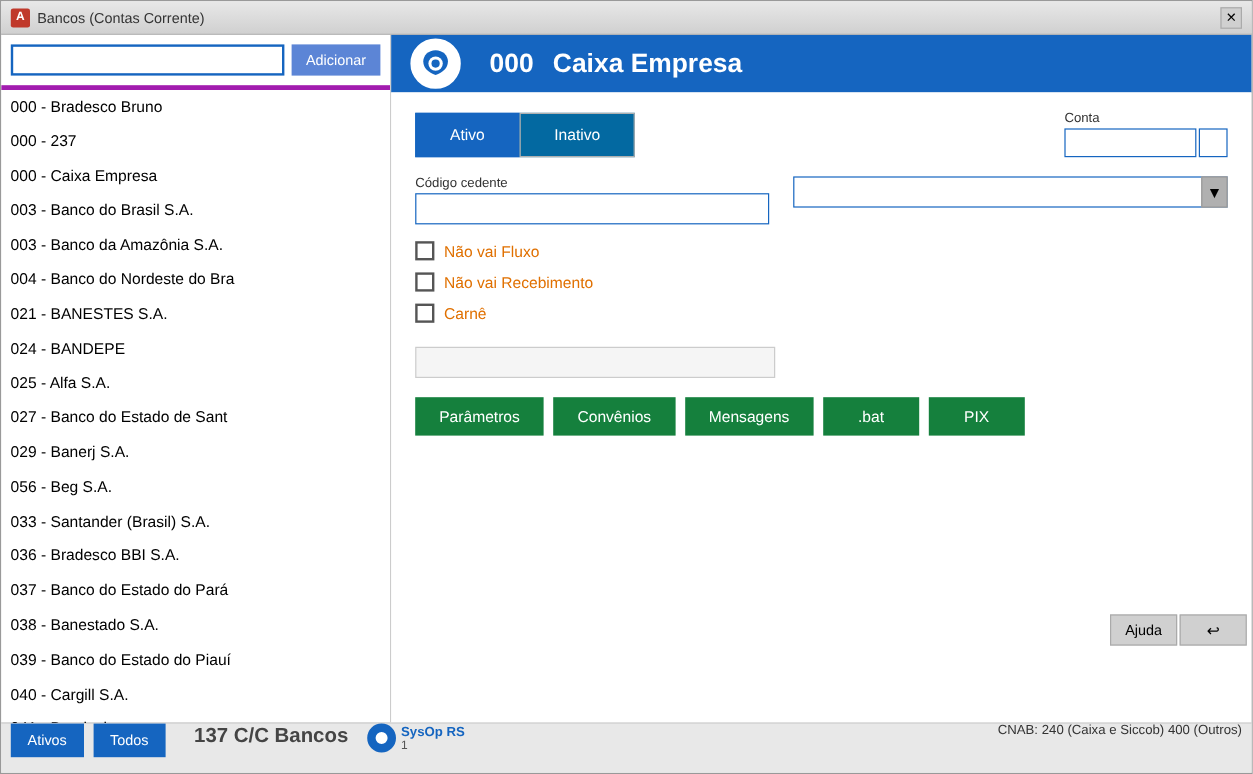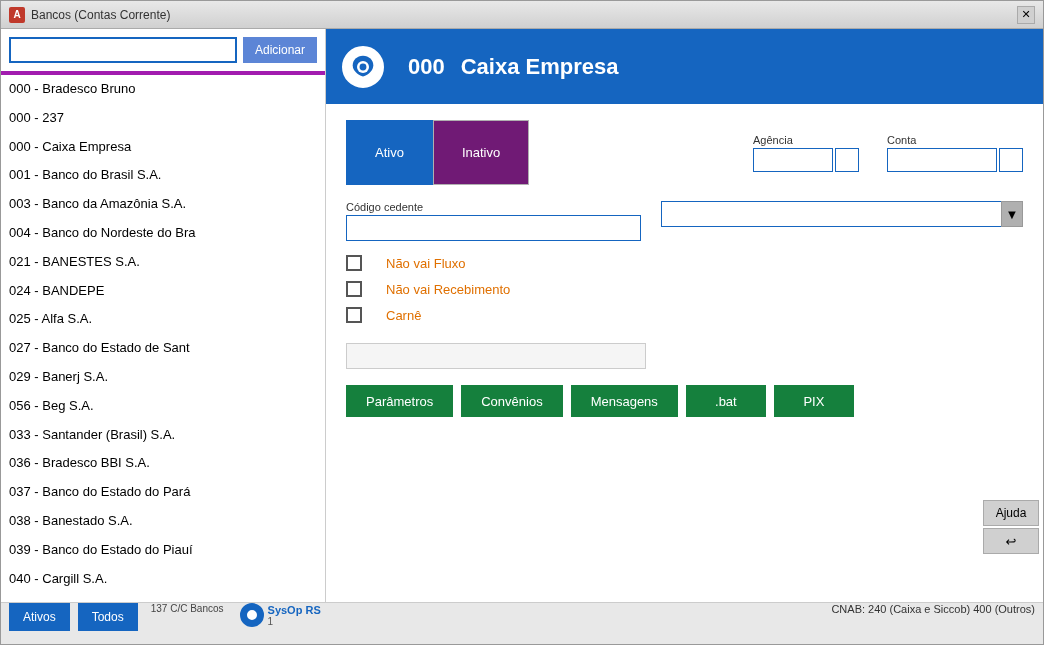--- a/index.html
+++ b/index.html
@@ -23,60 +23,60 @@
     .search-bar { padding: 8px; display: flex; gap: 6px; align-items: flex-start; border-bottom: 4px solid #a21caf; }
     .search-input { flex: 1; height: 26px; border: 2px solid #1565c0; outline: none; padding: 2px 4px; }
     .add-button { background: #5c85d6; color: white; border: none; padding: 4px 12px; height: 26px; cursor: pointer; font-size: 12px; }
 
     .bank-list { flex: 1; overflow-y: scroll; border: none; }
     .bank-list-item { padding: 4px 8px; cursor: pointer; line-height: 1.6; color: #000; }
 
     
     .bottom-bar { background: #e8e8e8; border-top: 1px solid #ccc; height: 42px; display: flex; align-items: flex-start; padding: 0 8px; gap: 8px; flex-shrink: 0; }
     .bottom-btn { background: #1565c0; color: white; border: none; padding: 4px 14px; height: 28px; cursor: pointer; font-size: 12px; }
-    .status-text { font-size: 10px; color: #444; margin-left: 5px; }
+    .status-text { font-size: 17px; color: #444; margin-left: 16px; font-weight: bold; }
     .sysop-logo-small { display: flex; align-items: center; gap: 4px; margin-left: 8px; }
     .logo-icon-small { width: 24px; height: 24px; border-radius: 50%; background: #1565c0; border: 2px solid #1565c0; display: flex; align-items: center; justify-content: center; }
     .logo-icon-inner-small { width: 14px; height: 14px; border-radius: 50%; background: white; border: 2px solid #1565c0; }
     .sysop-text-small { font-size: 11px; font-weight: bold; color: #1565c0; }
     .cnab-text { font-size: 11px; color: #333; margin-left: auto; }
 
-    .right-header { background: #1565c0; height: 75px; display: flex; align-items: center; padding: 0 16px; gap: 16px; }
+    .right-header { background: #1565c0; height: 48px; display: flex; align-items: center; padding: 0 16px; gap: 16px; }
     .logo-circle { width: 42px; height: 42px; border-radius: 50%; background: white; border: 3px solid white; display: flex; align-items: center; justify-content: center; overflow: hidden; }
     .header-code { color: white; font-size: 22px; font-weight: bold; margin-left: 8px; }
     .header-name { color: white; font-size: 22px; font-weight: bold; }
 
     .right-body { flex: 1; padding: 16px 20px; background: white; }
 
     .status-row { display: flex; align-items: center; gap: 16px; margin-bottom: 16px; }
     .status-buttons { display: flex; gap: 0; }
-    .status-btn { padding: 24px 28px; border: 1px solid #ccc; cursor: pointer; font-size: 13px; }
+    .status-btn { padding: 10px 28px; border: 1px solid #ccc; cursor: pointer; font-size: 13px; }
     .status-btn.active-btn { background: #1565c0; color: white; border-color: #1565c0; }
-    .status-btn.inactive-btn { background: #701a75; color: white; border-color: #b0b0b0; }
+    .status-btn.inactive-btn { background: #0369a1; color: white; border-color: #b0b0b0; }
     .field-label { font-size: 11px; color: #333; margin-bottom: 2px; }
 
     .agencia-conta-row { display: flex; align-items: flex-end; gap: 8px; margin-left: auto; }
     .agencia-group { display: flex; flex-direction: column; }
     .agencia-inputs { display: flex; gap: 2px; }
     .agencia-input-main { width: 80px; border: 1px solid #1565c0; height: 24px; outline: none; }
     .agencia-input-digit { width: 24px; border: 1px solid #1565c0; height: 24px; outline: none; }
     .conta-inputs { display: flex; gap: 2px; }
     .conta-input-main { width: 110px; border: 1px solid #1565c0; height: 24px; outline: none; }
     .conta-input-digit { width: 24px; border: 1px solid #1565c0; height: 24px; outline: none; }
 
     .cedente-row { display: flex; gap: 20px; margin-bottom: 14px; }
     .cedente-group { display: flex; flex-direction: column; }
     .cedente-input { width: 295px; border: 1px solid #1565c0; height: 26px; padding: 2px 4px; outline: none; }
     .ccc-group { display: flex; flex-direction: column; flex: 1; }
     .ccc-select-wrapper { position: relative; }
     .ccc-select { width: 100%; border: 1px solid #1565c0; height: 26px; padding: 2px 4px; outline: none; appearance: none; background: white; }
     .ccc-dropdown-arrow { position: absolute; right: 0; top: 0; width: 22px; height: 26px; background: #b0b0b0; border: 1px solid #999; display: flex; align-items: center; justify-content: center; pointer-events: none; }
 
     .checkboxes { display: flex; flex-direction: column; gap: 10px; margin-bottom: 20px; }
-    .checkbox-row { display: flex; align-items: center; gap: 24px; text-align: center; }
+    .checkbox-row { display: flex; align-items: center; gap: 8px; text-align: center; }
     .checkbox-box { width: 16px; height: 16px; border: 2px solid #555; background: white; flex-shrink: 0; cursor: pointer; }
     .checkbox-label { color: #e07000; font-size: 13px; cursor: pointer; }
 
     .extra-input-row { margin-bottom: 16px; }
     .extra-input { width: 300px; border: 1px solid #ccc; height: 26px; padding: 2px 4px; outline: none; background: #f5f5f5; }
 
     .action-buttons { display: flex; gap: 8px; flex-wrap: wrap; }
     .action-btn { background: #15803d; color: white; border: none; padding: 6px 20px; height: 32px; cursor: pointer; font-size: 13px; min-width: 80px; }
     .help-btn { background: #d0d0d0; border: 1px solid #aaa; width: 56px; height: 26px; cursor: pointer; font-size: 12px; display: flex; align-items: center; justify-content: center; }
     .help-back-btn { background: #d0d0d0; border: 1px solid #aaa; width: 56px; height: 26px; cursor: pointer; display: flex; align-items: center; justify-content: center; }
@@ -99,21 +99,21 @@
     <div class="left-panel">
       <div class="search-bar">
         <input class="search-input" type="text" style="">
         <button class="add-button">Adicionar</button>
       </div>
       <div class="bank-list">
 
       <div class="bank-list-item">000 - Bradesco Bruno</div>
           <div class="bank-list-item">000 - 237</div>
           <div class="bank-list-item">000 - Caixa Empresa</div>
-          <div class="bank-list-item">001 - Banco do Brasil S.A.</div>
+          <div class="bank-list-item">003 - Banco do Brasil S.A.</div>
           <div class="bank-list-item">003 - Banco da Amazônia S.A.</div>
           <div class="bank-list-item">004 - Banco do Nordeste do Bra</div>
           <div class="bank-list-item">021 - BANESTES S.A.</div>
           <div class="bank-list-item">024 - BANDEPE</div>
           <div class="bank-list-item">025 - Alfa S.A.</div>
           <div class="bank-list-item">027 - Banco do Estado de Sant</div>
           <div class="bank-list-item">029 - Banerj S.A.</div>
           <div class="bank-list-item">056 - Beg S.A.</div>
           <div class="bank-list-item">033 - Santander (Brasil) S.A.</div>
           <div class="bank-list-item">036 - Bradesco BBI S.A.</div>
@@ -142,27 +142,20 @@
 
       <div class="right-body">
 
         <div class="status-row">
           <div class="status-buttons">
             <button class="status-btn active-btn">Ativo</button>
             <button class="status-btn inactive-btn">Inativo</button>
           </div>
 
           <div class="agencia-conta-row">
-            <div class="agencia-group">
-              <span class="field-label">Agência</span>
-              <div class="agencia-inputs">
-                <input class="agencia-input-main" type="text" style="">
-                <input class="agencia-input-digit" type="text" style="">
-              </div>
-            </div>
             <div class="agencia-group" style="margin-left:20px;">
               <span class="field-label">Conta</span>
               <div class="conta-inputs">
                 <input class="conta-input-main" type="text" style="">
                 <input class="conta-input-digit" type="text" style="">
               </div>
             </div>
           </div>
         </div>
 
@@ -201,21 +194,21 @@
         <div class="action-buttons">
           <button class="action-btn">Parâmetros</button>
           <button class="action-btn">Convênios</button>
           <button class="action-btn">Mensagens</button>
           <button class="action-btn">.bat</button>
           <button class="action-btn">PIX</button>
         </div>
 
       </div>
 
-      <div style="position:absolute; right:4px; bottom:48px; display:flex; flex-direction:column; gap:2px;">
+      <div style="position:absolute; right:4px; bottom:64px; display:flex; flex-direction:row; gap:2px;">
         <button class="help-btn">Ajuda</button>
         <button class="help-back-btn">
           <span>↩</span>
         </button>
       </div>
 
     </div>
   </div>
 
   <div class="bottom-bar">

